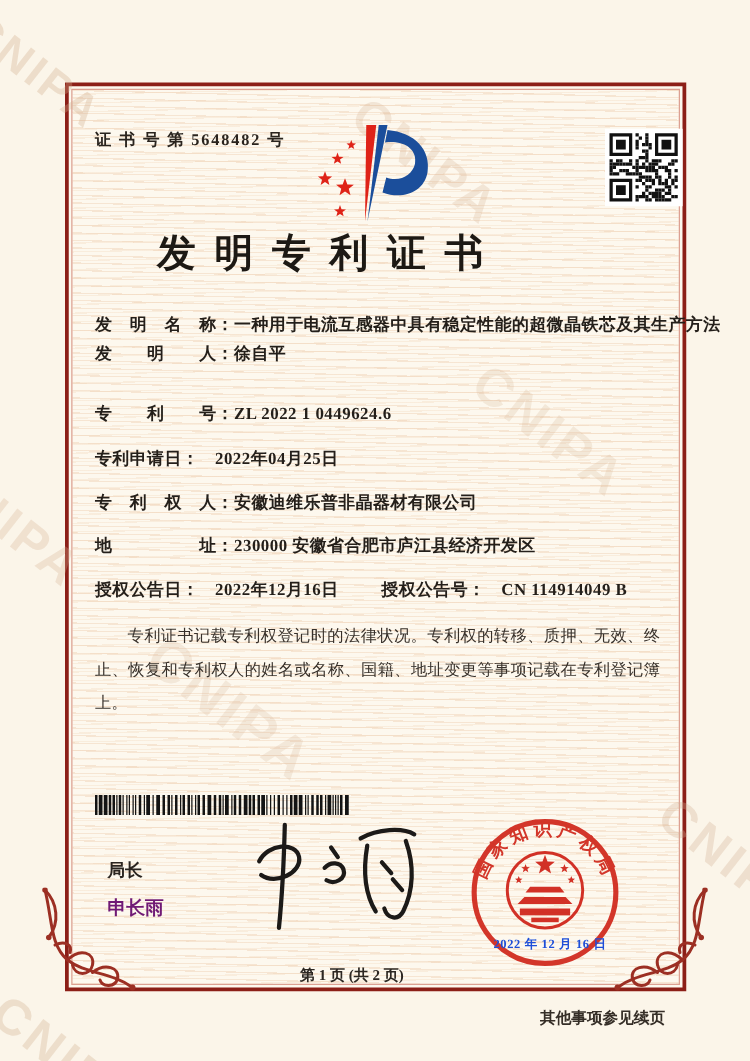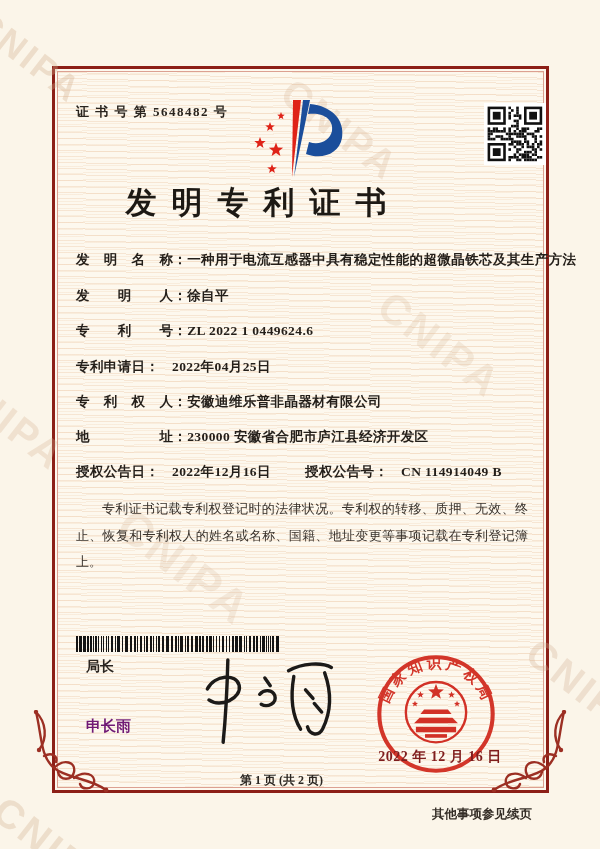--- a/index.html
+++ b/index.html
@@ -38,40 +38,40 @@
   .logo{position:absolute;left:252px;top:96px;width:96px;height:84px;z-index:3;}
   .qr{position:absolute;left:484px;top:103px;width:62px;height:62px;background:#fff;z-index:3;}
   .title{
     position:absolute;left:0;top:182px;width:512px;z-index:3;
     text-align:center;font-size:31px;font-weight:700;
     letter-spacing:15px;text-indent:15px;color:#1d1914;
   }
   
   .row{position:absolute;left:76px;z-index:3;font-size:13.5px;font-weight:600;letter-spacing:0.4px;color:#241f1a;white-space:nowrap;}
   .row .lbl{display:inline-block;min-width:96px;}
-  .row.r0{top:251px;} .row.r1{top:287px;} .row.r2{top:322px;}
+  .row.r0{top:251px;} .row.r1{top:274px;} .row.r2{top:322px;}
   .row.r3{top:358px;} .row.r4{top:393px;} .row.r5{top:428px;}
   .row.r6{top:463px;} .row.r7{top:463px;left:305px;}
   
   .para{
     position:absolute;left:76px;top:496px;width:452px;z-index:3;
     font-size:13px;line-height:26.5px;text-align:justify;
     color:#37302a;font-weight:500;
   }
   .para p{margin:0;text-indent:2em;}
   
   .barcode{position:absolute;left:76px;top:636px;z-index:3;}
-  .signer-role{position:absolute;left:86px;top:658px;z-index:3;font-family:"Liberation Sans","DejaVu Sans",sans-serif;font-size:14px;font-weight:700;color:#2b2520;}
+  .signer-role{position:absolute;left:86px;top:688px;z-index:3;font-family:"Liberation Sans","DejaVu Sans",sans-serif;font-size:14px;font-weight:700;color:#2b2520;}
   .signer-name{position:absolute;left:86px;top:717px;z-index:3;font-family:"Liberation Sans","DejaVu Sans",sans-serif;font-size:15px;font-weight:700;color:#701a75;}
   .signature{position:absolute;left:192px;top:652px;width:146px;height:96px;z-index:3;}
   .seal{position:absolute;left:372px;top:650px;width:128px;height:128px;z-index:5;opacity:0.93;}
   .seal-date{
     position:absolute;left:362px;top:748px;width:156px;z-index:6;
-    text-align:center;font-size:14px;font-weight:700;
-    color:#7f1d1d;letter-spacing:0.5px;white-space:nowrap;
+    text-align:center;font-size:10px;font-weight:700;
+    color:#1d4ed8;letter-spacing:0.5px;white-space:nowrap;
   }
   .page-num{position:absolute;left:0;top:772px;width:563px;z-index:3;text-align:center;font-size:12px;font-weight:600;color:#2c2722;}
   .footer-note{position:absolute;left:0;top:806px;width:532px;z-index:3;text-align:right;font-size:12.5px;font-weight:700;color:#352e27;}
 </style>
 </head>
 <body>
 
 <div class="wm" style="left:-8px;top:2px;font-size:36px;">CNIPA</div>
 <div class="wm" style="left:300px;top:70px;font-size:40px;color:rgba(214,180,150,0.28);">CNIPA</div>
 <div class="wm" style="left:398px;top:282px;font-size:42px;color:rgba(216,184,156,0.26);">CNIPA</div>

